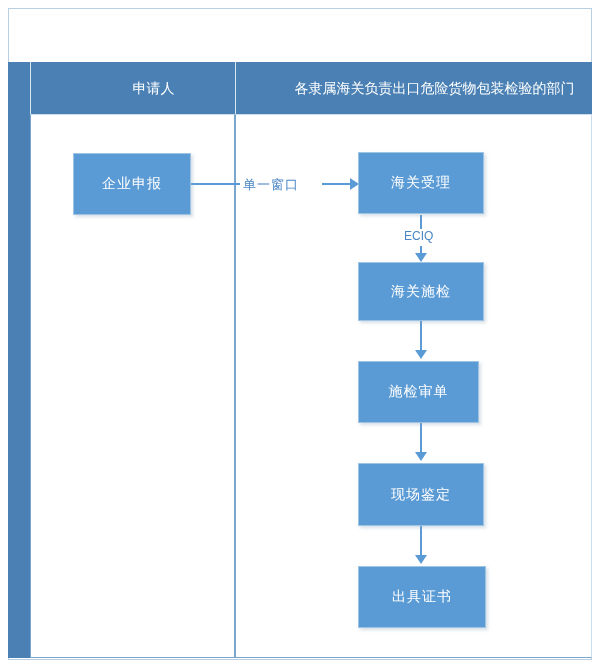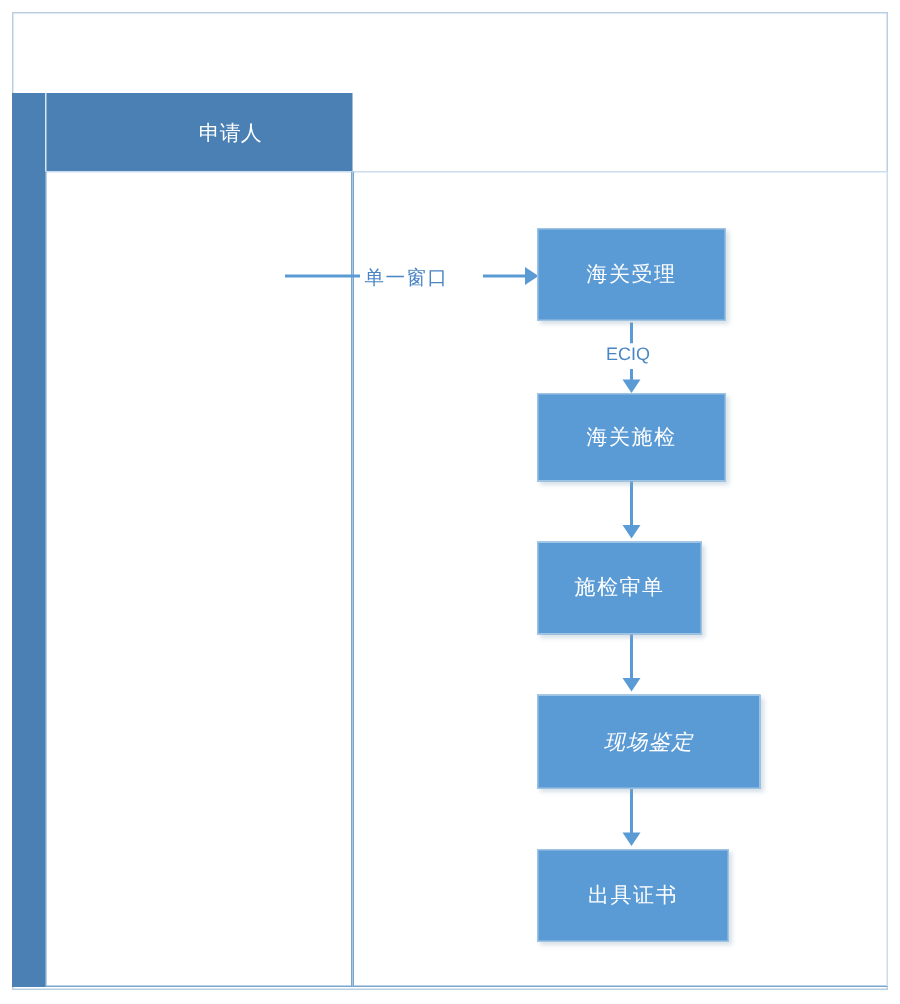--- a/index.html
+++ b/index.html
@@ -152,20 +152,21 @@
 <body>
 
 <div id="canvas">
 
   <div class="frame"></div>
 
 
   <div class="spine"></div>
 
   <div class="lane-head left">申请人</div>
+  <div class="lane-head right">各隶属海关负责出口危险货物包装检验的部门</div>
 
   <div class="lane-body left"></div>
   <div class="lane-body right"></div>
 
   <div class="hline" style="left:190px; top:183px; width:52px;"></div>
   <div class="hline" style="left:318px; top:183px; width:34px;"></div>
   <div class="arrow-right" style="left:350px; top:178px;"></div>
   <div class="edge-label cn" style="left:240px; top:176px; width:76px;">单一窗口</div>
 
   <div class="vline" style="left:420px; top:215px; height:14px;"></div>
@@ -175,24 +176,25 @@
 
   <div class="vline" style="left:420px; top:320px; height:31px;"></div>
   <div class="arrow-down" style="left:415px; top:350px;"></div>
 
   <div class="vline" style="left:420px; top:422px; height:31px;"></div>
   <div class="arrow-down" style="left:415px; top:452px;"></div>
 
   <div class="vline" style="left:420px; top:525px; height:31px;"></div>
   <div class="arrow-down" style="left:415px; top:555px;"></div>
 
+  <div class="node" style="left:73px; top:153px; width:118px; height:62px;">企业申报</div>
 
   <div class="node" style="left:358px; top:152px; width:126px; height:62px;">海关受理</div>
 
   <div class="node" style="left:358px; top:262px; width:126px; height:59px;">海关施检</div>
 
-  <div class="node" style="left:358px; top:361px; width:110px; height:62px;">施检审单</div>
-
-  <div class="node" style="left:358px; top:463px; width:149px; height:63px;font-style:italic;">现场鉴定</div>
+  <div class="node" style="left:358px; top:361px; width:121px; height:62px;">施检审单</div>
+
+  <div class="node" style="left:358px; top:463px; width:126px; height:63px;">现场鉴定</div>
 
   <div class="node" style="left:358px; top:566px; width:128px; height:62px;">出具证书</div>
 
 </div>
 
 </body></html>

